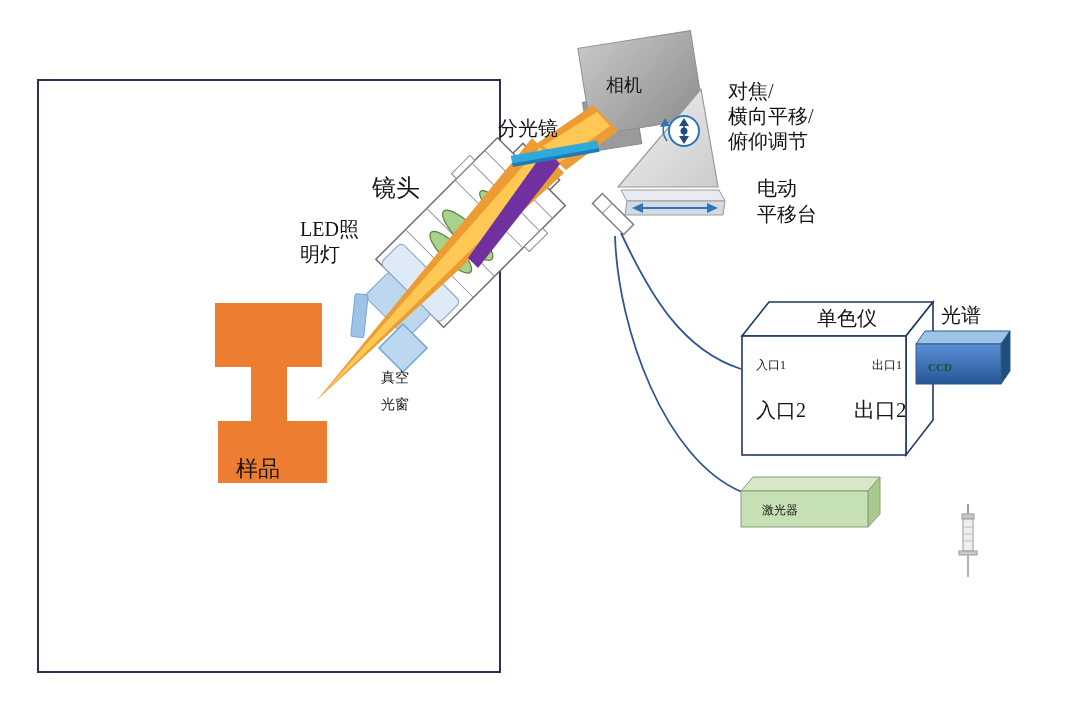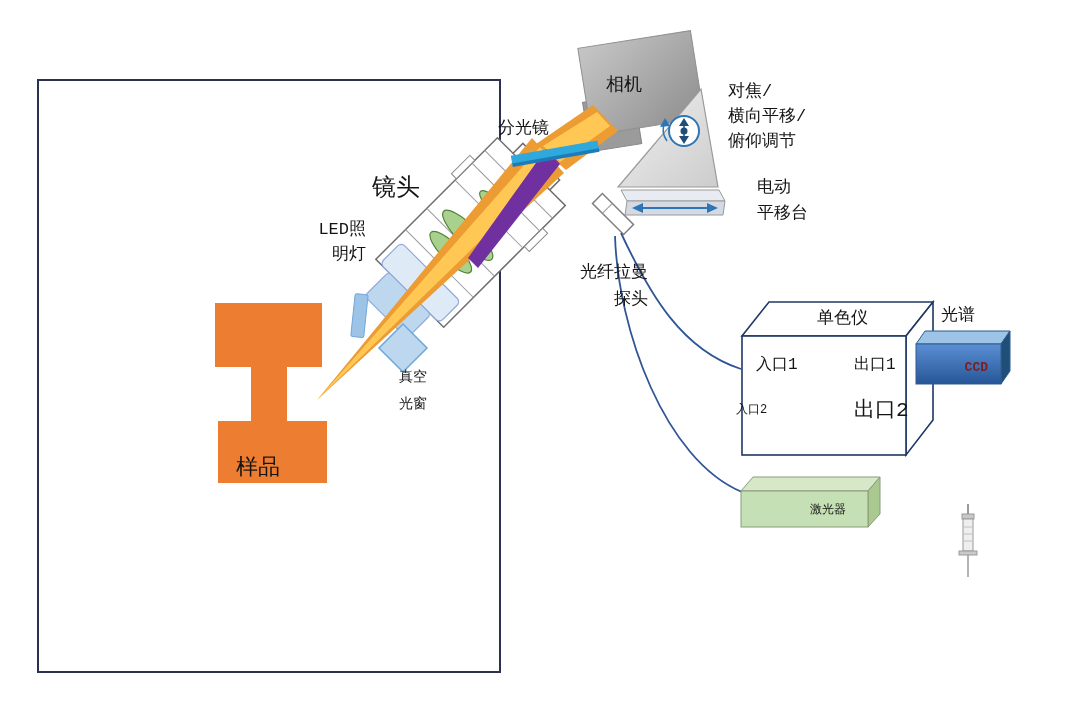--- a/index.html
+++ b/index.html
@@ -1,32 +1,32 @@
 <!DOCTYPE html>
 <html><head>
 <meta charset="utf-8">
 <style>
   html,body{margin:0;padding:0;background:#fff;}
   .canvas{
     position:relative;
     width:1068px;height:702px;
     background:#ffffff;
-    font-family:Liberation Mono, monospace;
+    font-family:Liberation Serif, serif;
     overflow:hidden;
   }
   .canvas svg{position:absolute;left:0;top:0;}
   .lbl{
     position:absolute;
     color:#141414;
-    font-size:17px;
+    font-size:20px;
     line-height:25px;
     white-space:nowrap;
   }
   .lbl span{display:block;}
-  .center{text-align:right;}
+  .center{text-align:left;}
 </style>
 </head>
 <body>
 
 <div class="canvas">
 
 <svg width="1068" height="702" viewBox="0 0 1068 702">
   <defs>
     <linearGradient id="gCam" x1="0" y1="0" x2="1" y2="1">
       <stop offset="0" stop-color="#C6C6C6"></stop>
@@ -171,38 +171,34 @@
   <span>对焦/</span>
   <span>横向平移/</span>
   <span>俯仰调节</span>
 </div>
 
 <div class="lbl" style="left:757px;top:175px;line-height:26px">
   <span>电动</span>
   <span>平移台</span>
 </div>
 
-<div class="lbl center" style="left:570px;top:259px;width:78px;line-height:27px">
-  <span>光纤拉曼</span>
-  <span>探头</span>
-</div>
 
 <div class="lbl center" style="left:381px;top:364px;width:46px;font-size:14px;line-height:27px">
   <span>真空</span>
   <span>光窗</span>
 </div>
 
 <div class="lbl" style="left:236px;top:456px;font-size:22px">样品</div>
 
 <div class="lbl" style="left:817px;top:306px">单色仪</div>
 
-<div class="lbl" style="left:756px;top:353px;font-size:16px">入口1</div>
-<div class="lbl" style="left:854px;top:353px;font-size:16px">出口1</div>
-<div class="lbl" style="left:736px;top:398px;font-size:12px">入口2</div>
+<div class="lbl" style="left:756px;top:353px;font-size:12px">入口1</div>
+<div class="lbl" style="left:872px;top:353px;font-size:12px">出口1</div>
+<div class="lbl" style="left:756px;top:398px;font-size:20px">入口2</div>
 <div class="lbl" style="left:854px;top:398px;font-size:21px">出口2</div>
 
 <div class="lbl" style="left:941px;top:303px">光谱</div>
 
-<div class="lbl center" style="left:928px;top:355px;width:60px;font-size:13px;color:#7f1d1d;font-weight:bold">CCD</div>
+<div class="lbl center" style="left:928px;top:355px;width:60px;font-size:11px;color:#14532d;font-weight:bold">CCD</div>
 
 <div class="lbl center" style="left:762px;top:498px;width:84px;font-size:12px">激光器</div>
 
 </div>
 
 </body></html>

